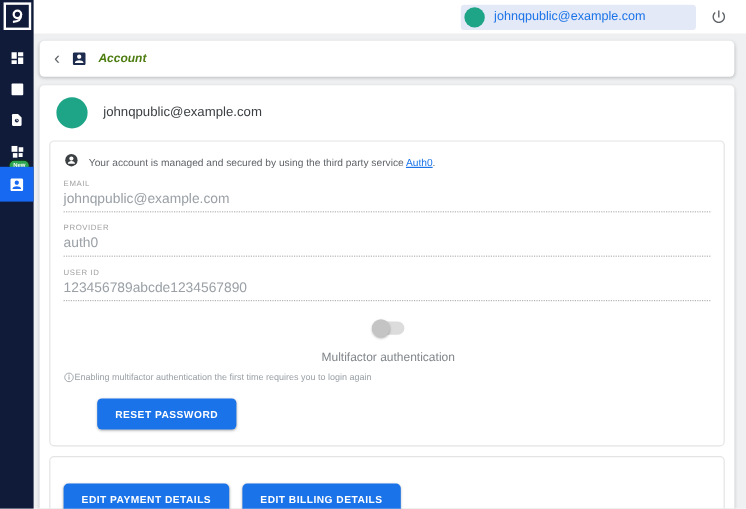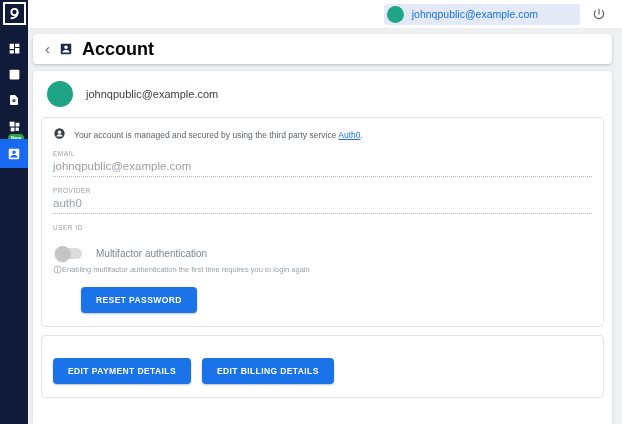--- a/index.html
+++ b/index.html
@@ -53,21 +53,21 @@
 
   
   .content { margin-left: 28px; padding: 5px 10px 0 5px; }
   .title-card {
     background: #fff; border-radius: 4px; height: 30px;
     box-shadow: 0 1px 3px rgba(0,0,0,0.22);
     display: flex; align-items: center; gap: 9px; padding: 0 12px;
     margin-bottom: 7px; position: relative; z-index: 5;
   }
   .back-chevron { font-size: 15px; color: #5f6368; cursor: pointer; line-height: 1; margin-top: -2px; }
-  .title-text { font-size: 18px; font-weight: bold; color: #000000; }
+  .title-text { font-size: 10px; font-weight: bold; color: #4d7c0f; font-style: italic; }
 
   .main-card {
     background: #fff; border-radius: 4px 4px 0 0;
     box-shadow: 0 1px 3px rgba(0,0,0,0.15);
     padding: 8px 8px 0 8px; height: 353px;
   }
   .profile-row { display: flex; align-items: center; gap: 13px; padding: 2px 6px 10px 6px; }
   .profile-avatar { width: 26px; height: 26px; border-radius: 50%; background: #1ea487; }
   .profile-email { font-size: 11px; color: #3c4043; }
 
@@ -79,21 +79,21 @@
   .notice-text { font-size: 8.5px; color: #5f6368; }
   a.inline-link { color: #1a73e8; text-decoration: underline; cursor: pointer; }
 
   .field { margin-top: 10px; }
   .field-label { font-size: 6.5px; color: #9e9e9e; letter-spacing: 0.5px; }
   .field-value {
     font-size: 11.5px; color: #9aa0a6; padding: 3px 0 4px 0;
     border-bottom: 1px dotted #b5b5b5;
   }
 
-  .toggle-row { display: flex; align-items: flex-end; gap: 14px; margin-top: 17px; padding-left: 2px; }
+  .toggle-row { display: flex; align-items: center; gap: 14px; margin-top: 17px; padding-left: 2px; flex-direction: column; }
   .toggle { width: 27px; height: 11px; background: #dcdcdc; border-radius: 6px; position: relative; cursor: pointer; }
   .toggle-knob {
     width: 15px; height: 15px; border-radius: 50%; background: #c4c4c4;
     position: absolute; left: 0; top: -2px; box-shadow: 0 1px 2px rgba(0,0,0,0.3);
   }
   .toggle-label { font-size: 10px; color: #80868b; }
   .info-row { display: flex; align-items: flex-end; gap: 0; margin-top: 6px; }
   .info-text { font-size: 7.5px; color: #9aa0a6; }
 
   .btn {
@@ -193,20 +193,21 @@
       <div class="field">
         <div class="field-label">EMAIL</div>
         <div class="field-value">johnqpublic@example.com</div>
       </div>
       <div class="field">
         <div class="field-label">PROVIDER</div>
         <div class="field-value">auth0</div>
       </div>
       <div class="field">
         <div class="field-label">USER ID</div>
+        <div class="field-value">123456789abcde1234567890</div>
       </div>
 
       <div class="toggle-row">
         <div class="toggle">
           <div class="toggle-knob"></div>
         </div>
         <span class="toggle-label">Multifactor authentication</span>
       </div>
       <div class="info-row">
         <svg width="9" height="9" viewBox="0 0 24 24">

